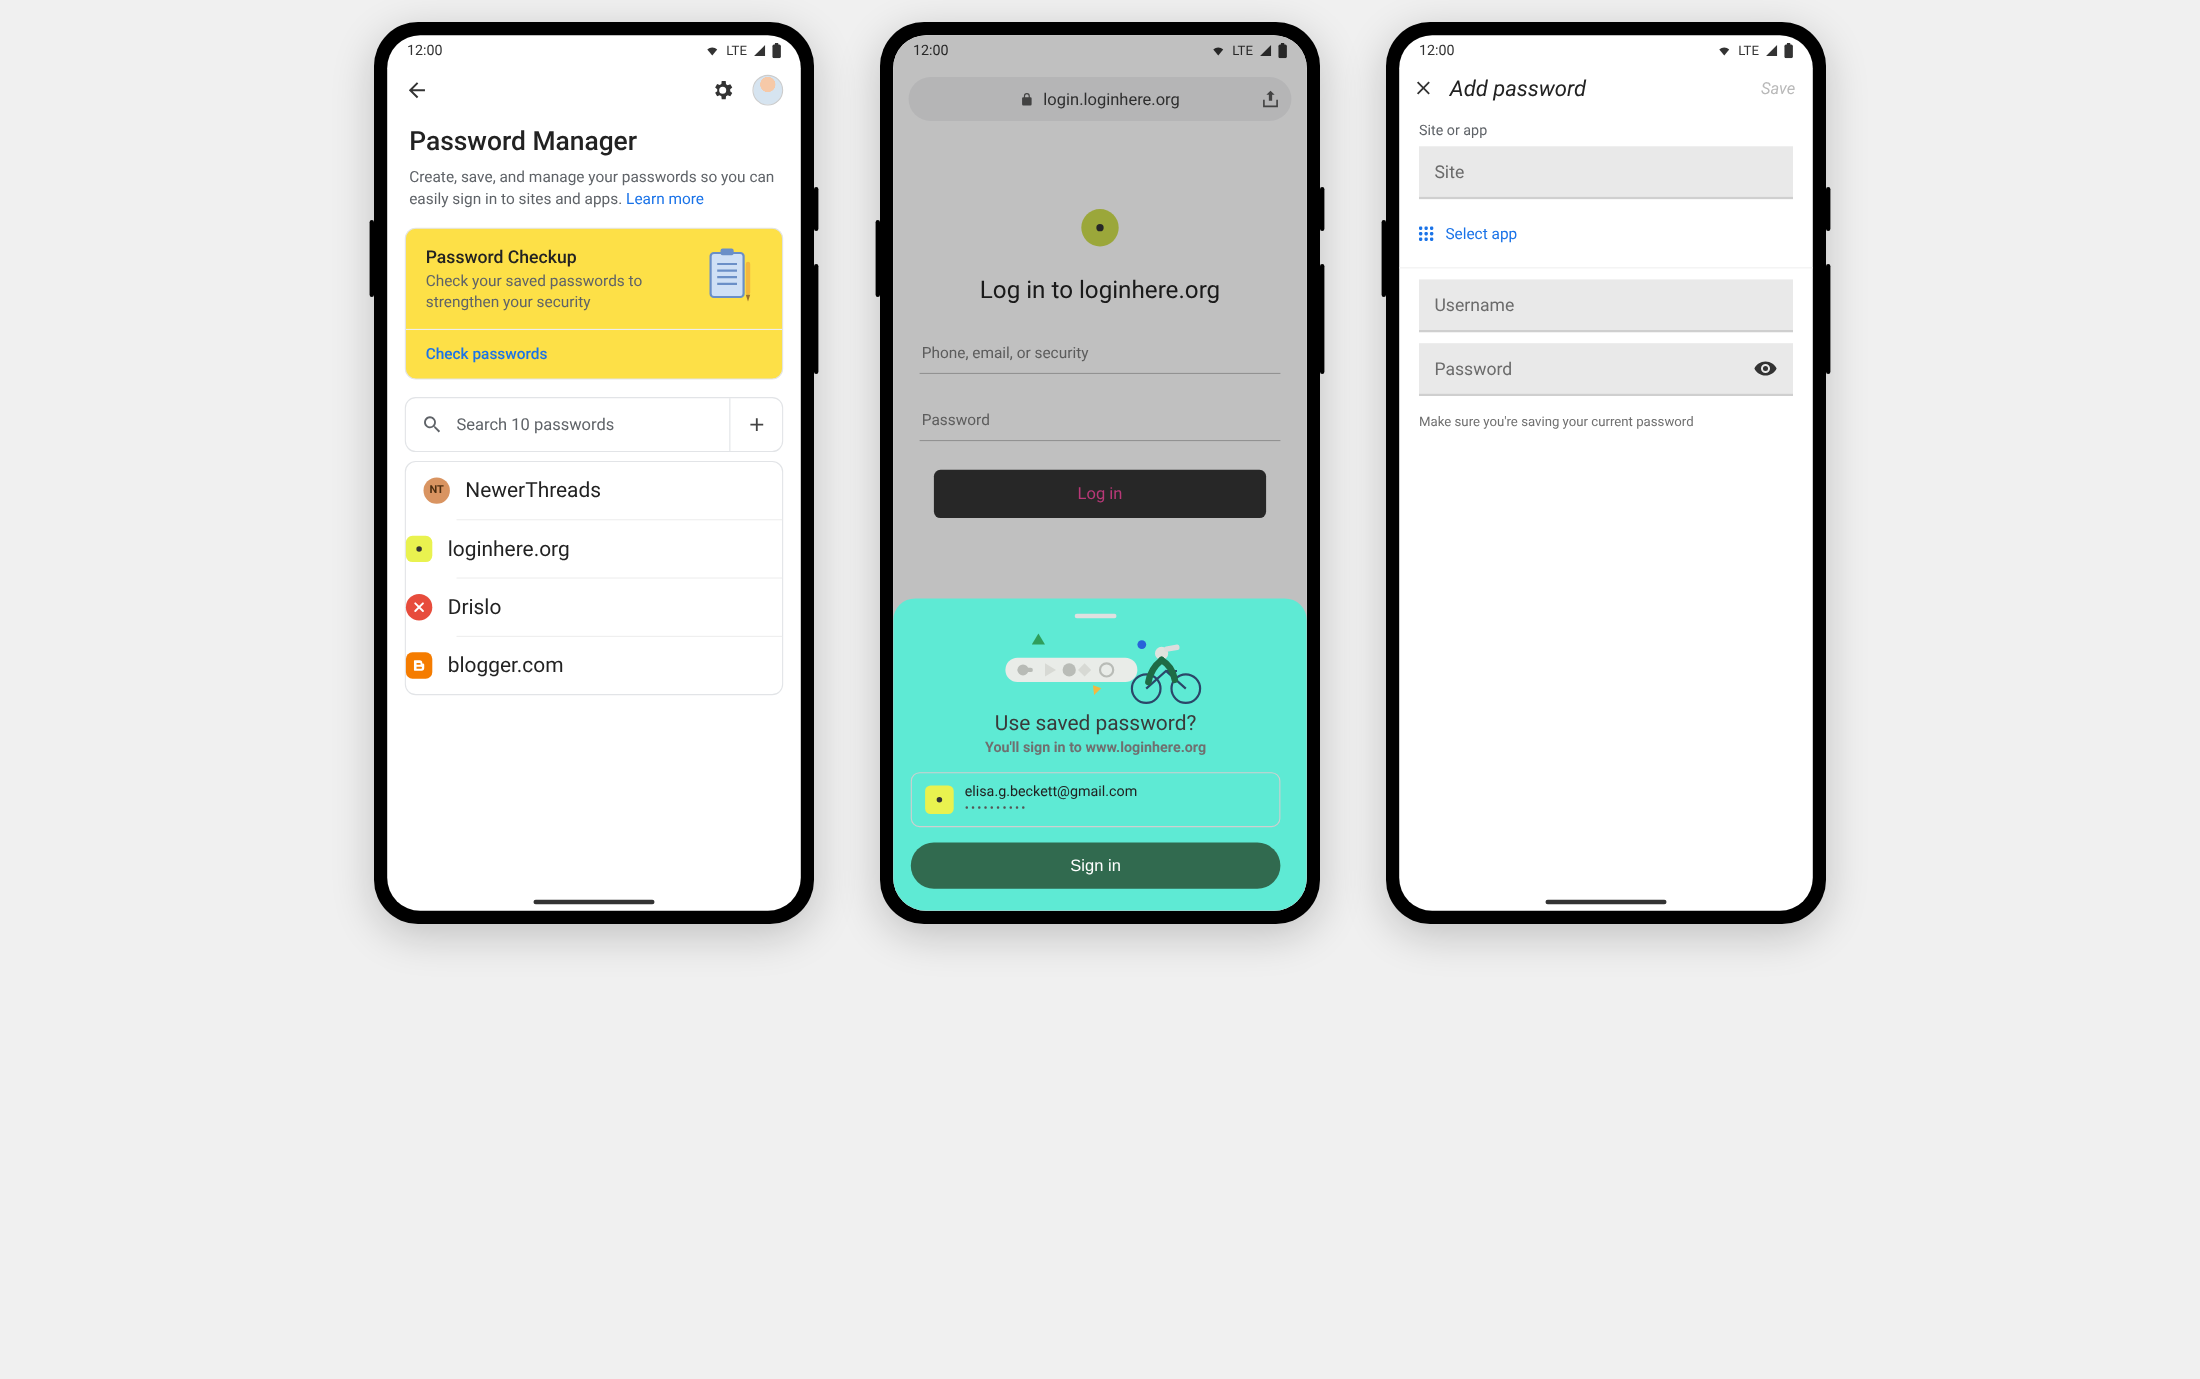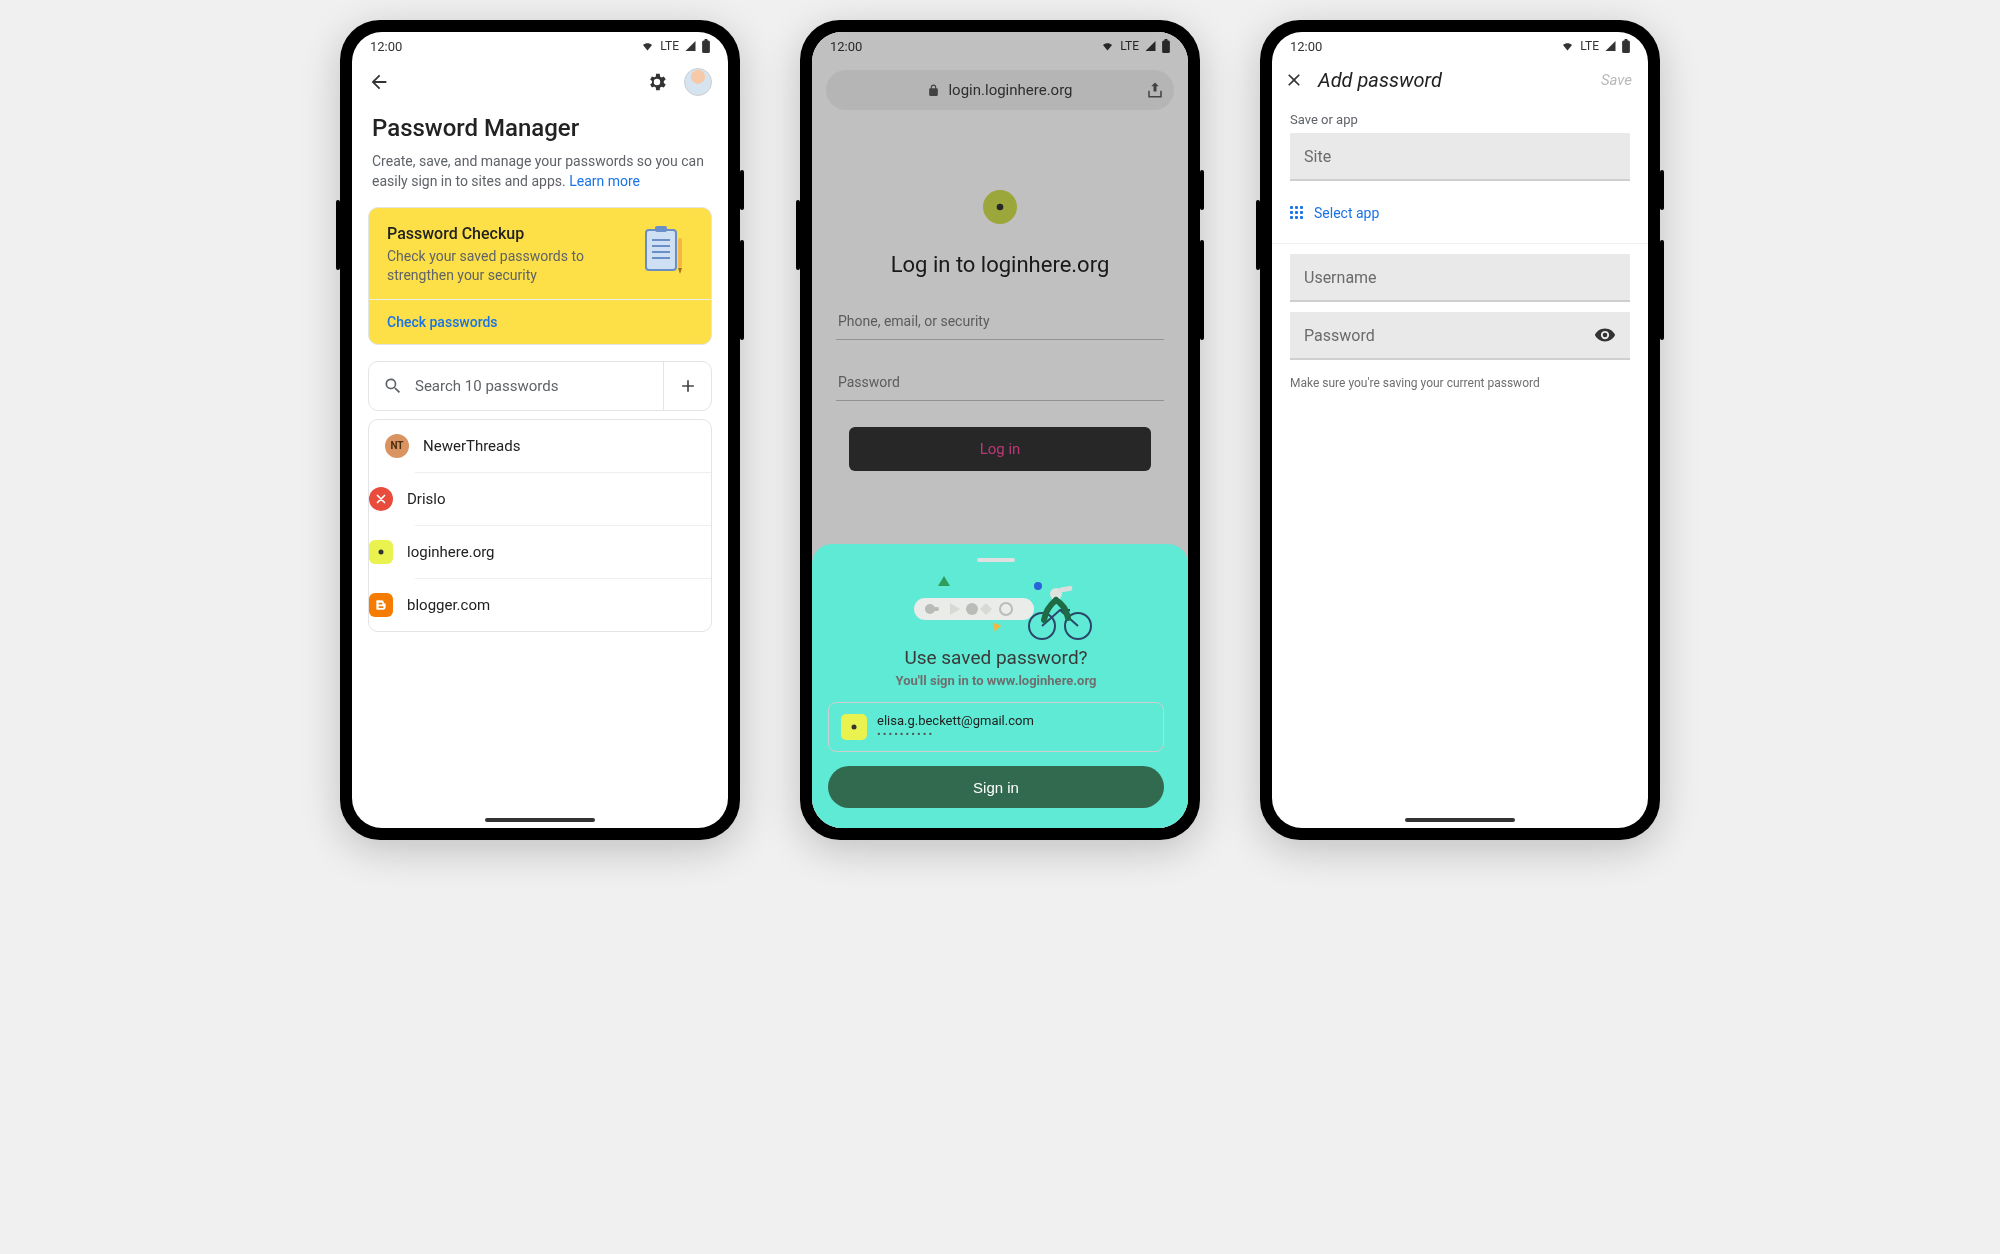--- a/index.html
+++ b/index.html
@@ -72,21 +72,21 @@
     margin:0 16px 8px 16px; border:1px solid #e2e4e7; border-radius:10px;
     display:flex; align-items:stretch;
   }
   .search-left { flex:1; display:flex; align-items:center; padding:14px 14px; gap:12px; color:#5f6368;}
   .search-left span { font-size:15px;}
   .search-plus { width:48px; border-left:1px solid #e2e4e7; display:flex; align-items:center; justify-content:center;}
   .list-card { margin:0 16px; border:1px solid #e2e4e7; border-radius:10px; }
   .row { display:flex; align-items:center; gap:14px; padding:14px 16px;}
   .row + .row { border-top:1px solid #eee; margin-left:46px; padding-left:0;}
   .row + .row .favicon { margin-left:-46px;}
-  .row span.label { font-size:15px; color:#222;}
+  .row span.label { font-size:19px; color:#222;}
   .favicon { width:24px; height:24px; border-radius:50%; flex-shrink:0; display:flex; align-items:center; justify-content:center; font-size:10px; font-weight:700;}
   .favicon.nt { background:#d99461; color:#4d2e10;}
   .favicon.lh { background:#e9f24f; border-radius:6px;}
   .favicon.dr { background:#e74c3c; color:#fff;}
   .favicon.bl { background:#f57c00; border-radius:6px; color:#fff; font-size:14px;}
   
   .p2-bg { position:relative; flex:1; background:#f6f6f6;}
   .p2-dim { position:absolute; inset:0; background:rgba(0,0,0,.22); z-index:2;}
   .urlbar {
     margin:10px 14px; height:40px; background:#e8e8ea; border-radius:20px;
@@ -214,34 +214,34 @@
           </svg>
       </div>
     </div>
 
     <div class="list-card">
       <div class="row">
         <span class="favicon nt">NT</span>
         <span class="label">NewerThreads</span>
       </div>
       <div class="row">
+        <span class="favicon lh">
+          <svg width="12" height="12" viewBox="0 0 24 24">
+              <circle cx="12" cy="12" r="5" fill="#333"></circle>
+            </svg>
+        </span>
+        <span class="label">loginhere.org</span>
+      </div>
+      <div class="row">
         <span class="favicon dr">
           <svg width="14" height="14" viewBox="0 0 24 24">
               <path fill="#fff" d="M6 6l12 12M18 6L6 18" stroke="#fff" stroke-width="3" stroke-linecap="round"></path>
             </svg>
         </span>
         <span class="label">Drislo</span>
-      </div>
-      <div class="row">
-        <span class="favicon lh">
-          <svg width="12" height="12" viewBox="0 0 24 24">
-              <circle cx="12" cy="12" r="5" fill="#333"></circle>
-            </svg>
-        </span>
-        <span class="label">loginhere.org</span>
       </div>
       <div class="row">
         <span class="favicon bl">
           <svg width="14" height="14" viewBox="0 0 24 24">
               <path fill="#fff" d="M5 4h8a4 4 0 014 4v1h1a2 2 0 012 2v5a4 4 0 01-4 4H5a1 1 0 01-1-1V5a1 1 0 011-1zm3 4v3h5a1.5 1.5 0 000-3H8zm0 6v3h7a1.5 1.5 0 000-3H8z"></path>
             </svg>
         </span>
         <span class="label">blogger.com</span>
       </div>
     </div>
@@ -366,21 +366,21 @@
       <span>
         <svg width="20" height="20" viewBox="0 0 24 24">
             <path fill="#333" d="M19 6.4L17.6 5 12 10.6 6.4 5 5 6.4 10.6 12 5 17.6 6.4 19 12 13.4 17.6 19 19 17.6 13.4 12z"></path>
           </svg>
       </span>
       <span class="title3">Add password</span>
       <span class="save">Save</span>
     </div>
 
     <div class="form-group">
-      <div class="label3">Save or app</div>
+      <div class="label3">Site or app</div>
       <div class="input3">
         <span>Site</span>
       </div>
       <div class="select-app">
         <span class="dots-grid">
             <i></i>
             <i></i>
             <i></i>
             <i></i>
             <i></i>

